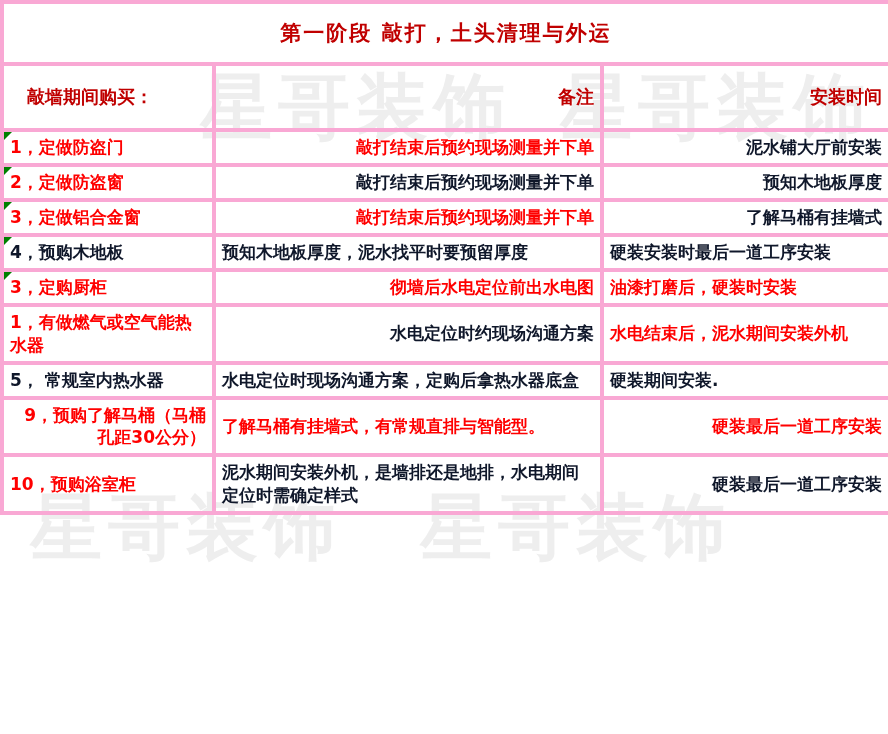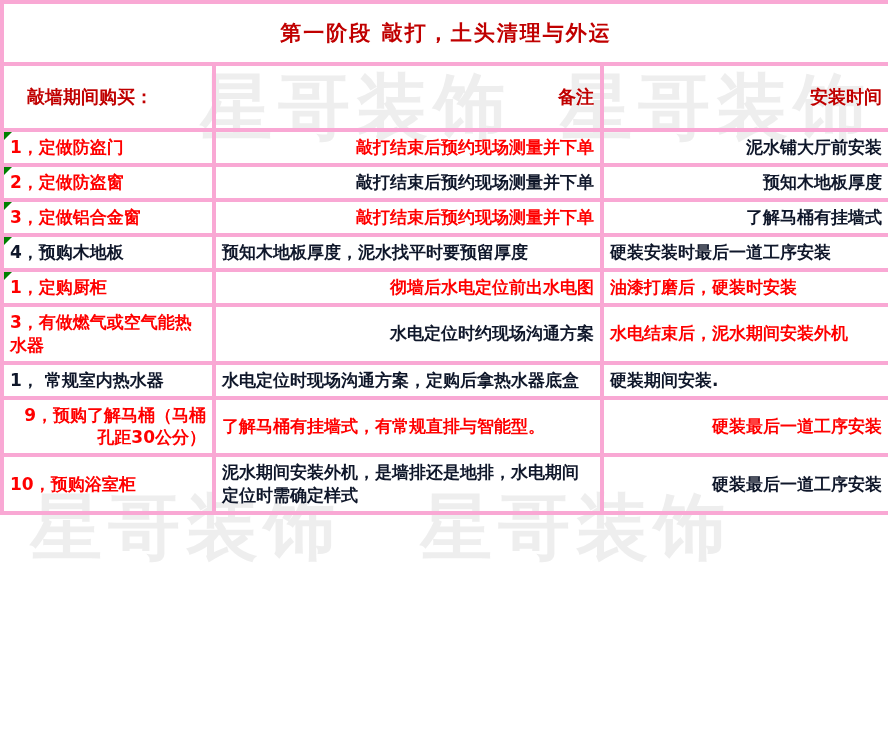--- a/index.html
+++ b/index.html
@@ -132,31 +132,31 @@
         <td class="cell left corner c-red">3，定做铝合金窗</td>
         <td class="cell center c-red">敲打结束后预约现场测量并下单</td>
         <td class="cell center c-blue">了解马桶有挂墙式</td>
       </tr>
       <tr>
         <td class="cell left corner c-blue">4，预购木地板</td>
         <td class="cell left c-blue">预知木地板厚度，泥水找平时要预留厚度</td>
         <td class="cell left c-blue">硬装安装时最后一道工序安装</td>
       </tr>
       <tr>
-        <td class="cell left corner c-red">1，定购厨柜</td>
+        <td class="cell left corner c-red">3，定购厨柜</td>
         <td class="cell center c-red">彻墙后水电定位前出水电图</td>
         <td class="cell left c-red">油漆打磨后，硬装时安装</td>
       </tr>
       <tr>
-        <td class="cell left c-red">3，有做燃气或空气能热水器</td>
+        <td class="cell left c-red">1，有做燃气或空气能热水器</td>
         <td class="cell center c-blue">水电定位时约现场沟通方案</td>
         <td class="cell left c-red">水电结束后，泥水期间安装外机</td>
       </tr>
       <tr>
-        <td class="cell left c-blue">1， 常规室内热水器</td>
+        <td class="cell left c-blue">5， 常规室内热水器</td>
         <td class="cell left c-blue">水电定位时现场沟通方案，定购后拿热水器底盒</td>
         <td class="cell left c-blue">硬装期间安装.</td>
       </tr>
       <tr>
         <td class="cell center c-red">9，预购了解马桶（马桶孔距30公分）</td>
         <td class="cell left c-red">了解马桶有挂墙式，有常规直排与智能型。</td>
         <td class="cell center c-red">硬装最后一道工序安装</td>
       </tr>
       <tr>
         <td class="cell left c-red">10，预购浴室柜</td>

